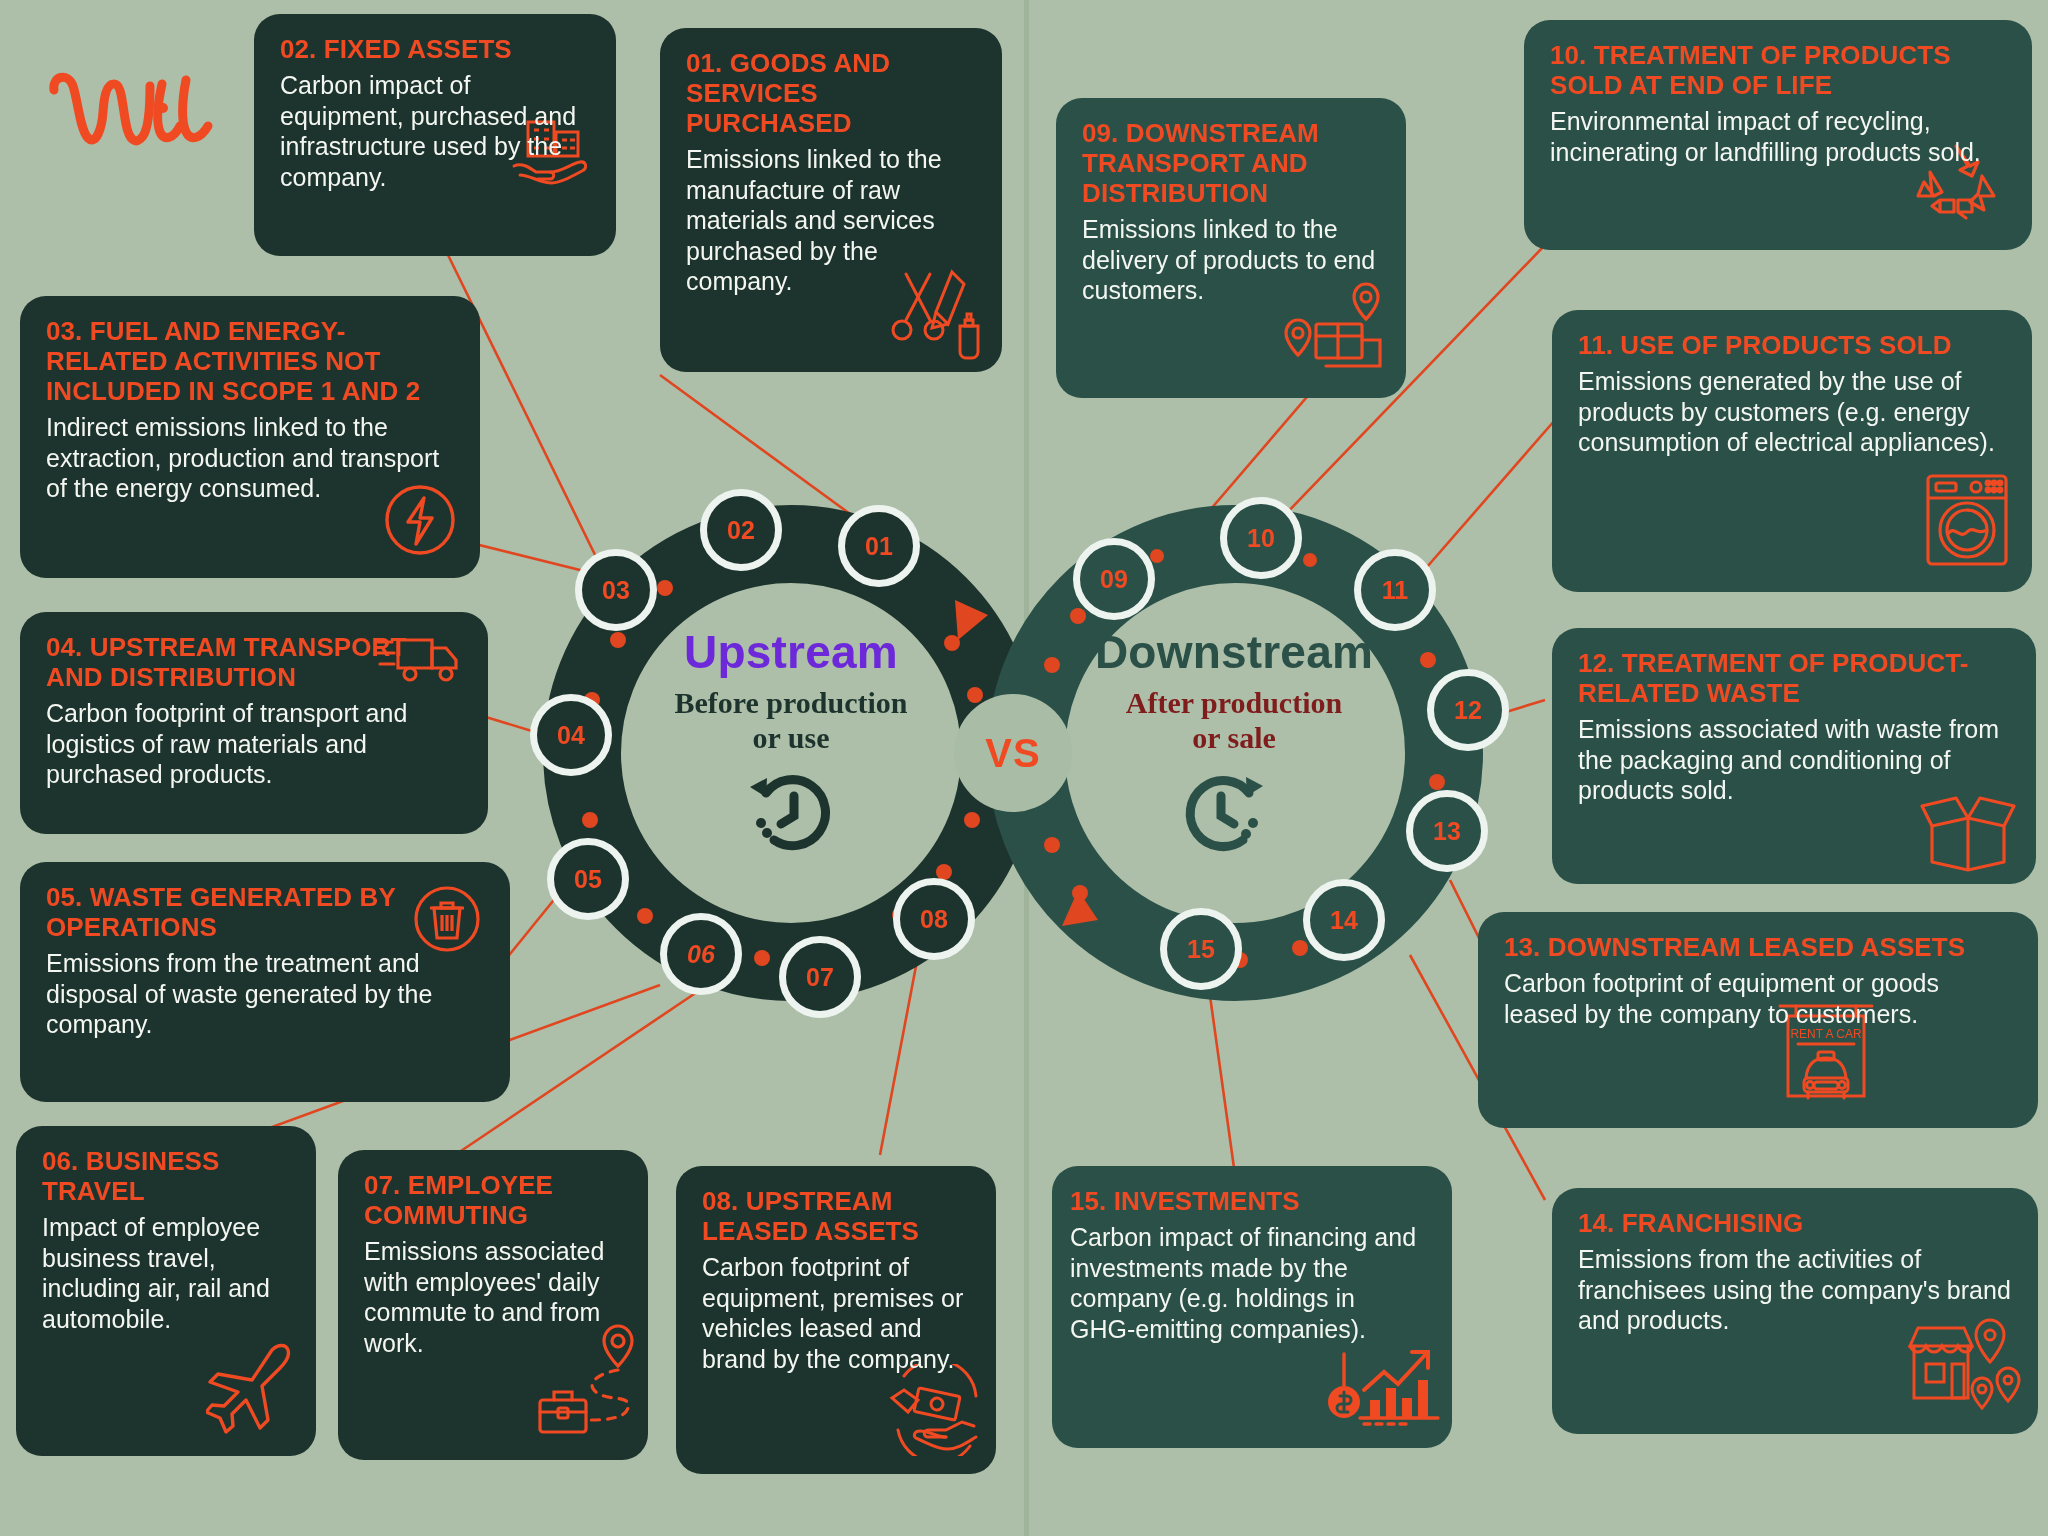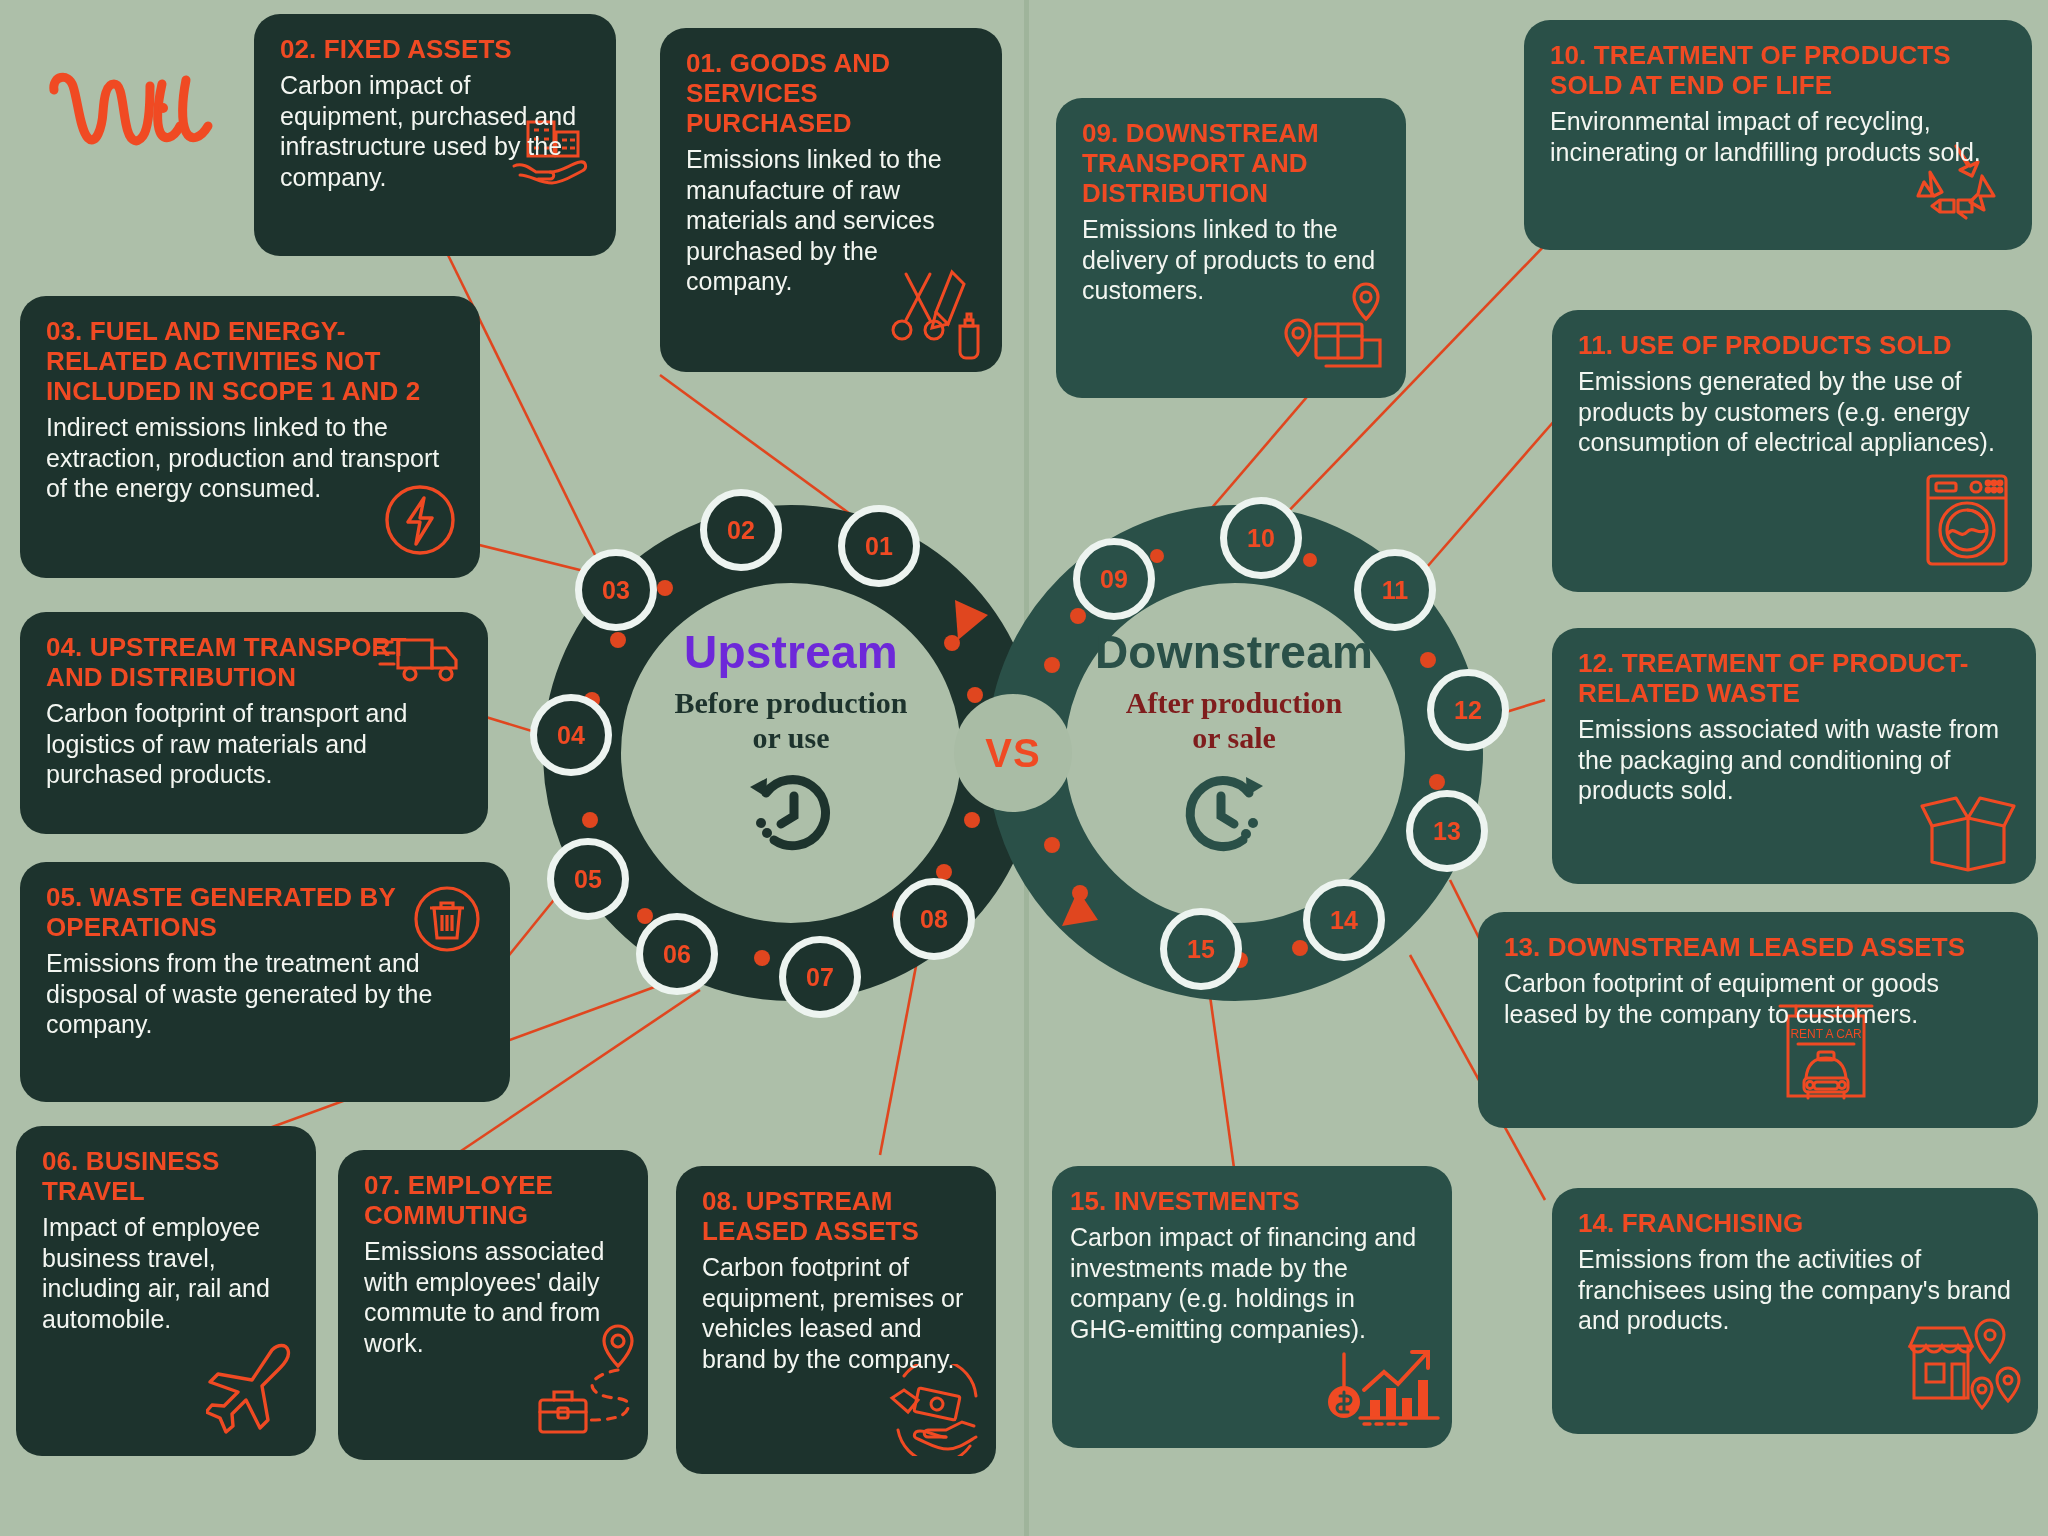--- a/index.html
+++ b/index.html
@@ -217,21 +217,21 @@
     </div>
   <div class="badge" style="left:575px; top:549px;">
       <span>03</span>
     </div>
   <div class="badge" style="left:530px; top:694px;">
       <span>04</span>
     </div>
   <div class="badge" style="left:547px; top:838px;">
       <span>05</span>
     </div>
-  <div class="badge" style="left:636px; top:913px;">
+  <div class="badge" style="left:660px; top:913px;font-style:italic;">
       <span>06</span>
     </div>
   <div class="badge" style="left:779px; top:936px;">
       <span>07</span>
     </div>
   <div class="badge" style="left:893px; top:878px;">
       <span>08</span>
     </div>
 
   <div class="badge ds" style="left:1073px; top:538px;">

